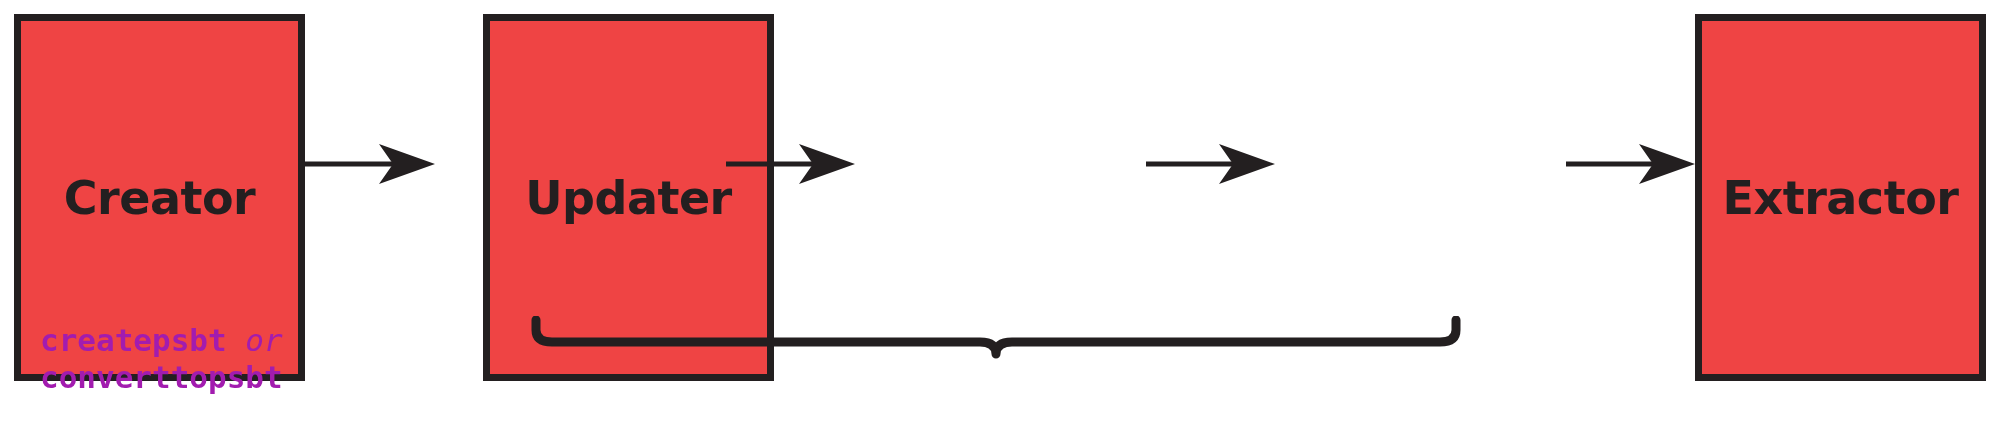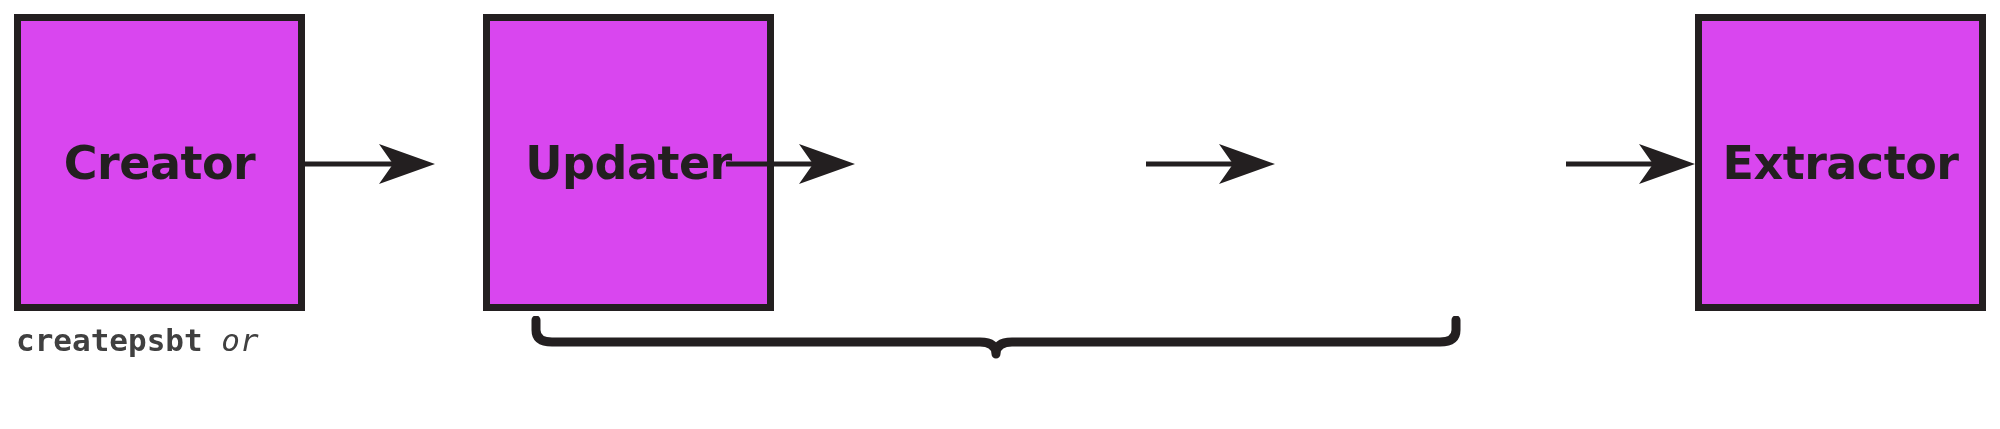--- a/index.html
+++ b/index.html
@@ -15,23 +15,23 @@
     width: 2000px;
     height: 429px;
     background: #ffffff;
     overflow: hidden;
   }
 
   
   .stage-box {
     position: absolute;
     top: 14px;
-    height: 297px;
+    height: 367px;
     box-sizing: border-box;
-    background: #d946ef;
+    background: #ef4444;
     border: 7px solid #231f20;
     display: flex;
     align-items: center;
     justify-content: center;
   }
   .stage-label {
     font-family: "DejaVu Sans", "Liberation Sans", sans-serif;
     font-weight: bold;
     font-size: 46px;
     letter-spacing: -0.5px;
@@ -44,23 +44,24 @@
   .flow-arrow {
     position: absolute;
     top: 139px;
     height: 50px;
   }
 
   
   .annotation {
     position: absolute;
     font-family: "DejaVu Sans Mono", "Liberation Mono", monospace;
-    color: #404040;
+    color: #a21caf;
     white-space: nowrap;
     line-height: 1.18;
+    margin-left: 24px;
   }
   .annotation.bold-mono {
     font-weight: bold;
     font-size: 31px;
   }
   .annotation.plain-mono {
     font-weight: normal;
     font-size: 31px;
   }
   .mono-italic {
@@ -147,17 +148,20 @@
              Q 476 26 492 26
              L 920 26
              Q 936 26 936 14
              L 936 4" fill="none" stroke="#231f20" stroke-width="9" stroke-linecap="round" stroke-linejoin="round"></path>
   </svg>
 
   <div id="creator-annotation" class="annotation bold-mono">
     <div>
       <span>createpsbt</span><span>&nbsp;</span><span class="mono-italic">or</span>
     </div>
+    <div>
+      <span>converttopsbt</span>
+    </div>
   </div>
 
 
 
 </div>
 
 </body></html>

